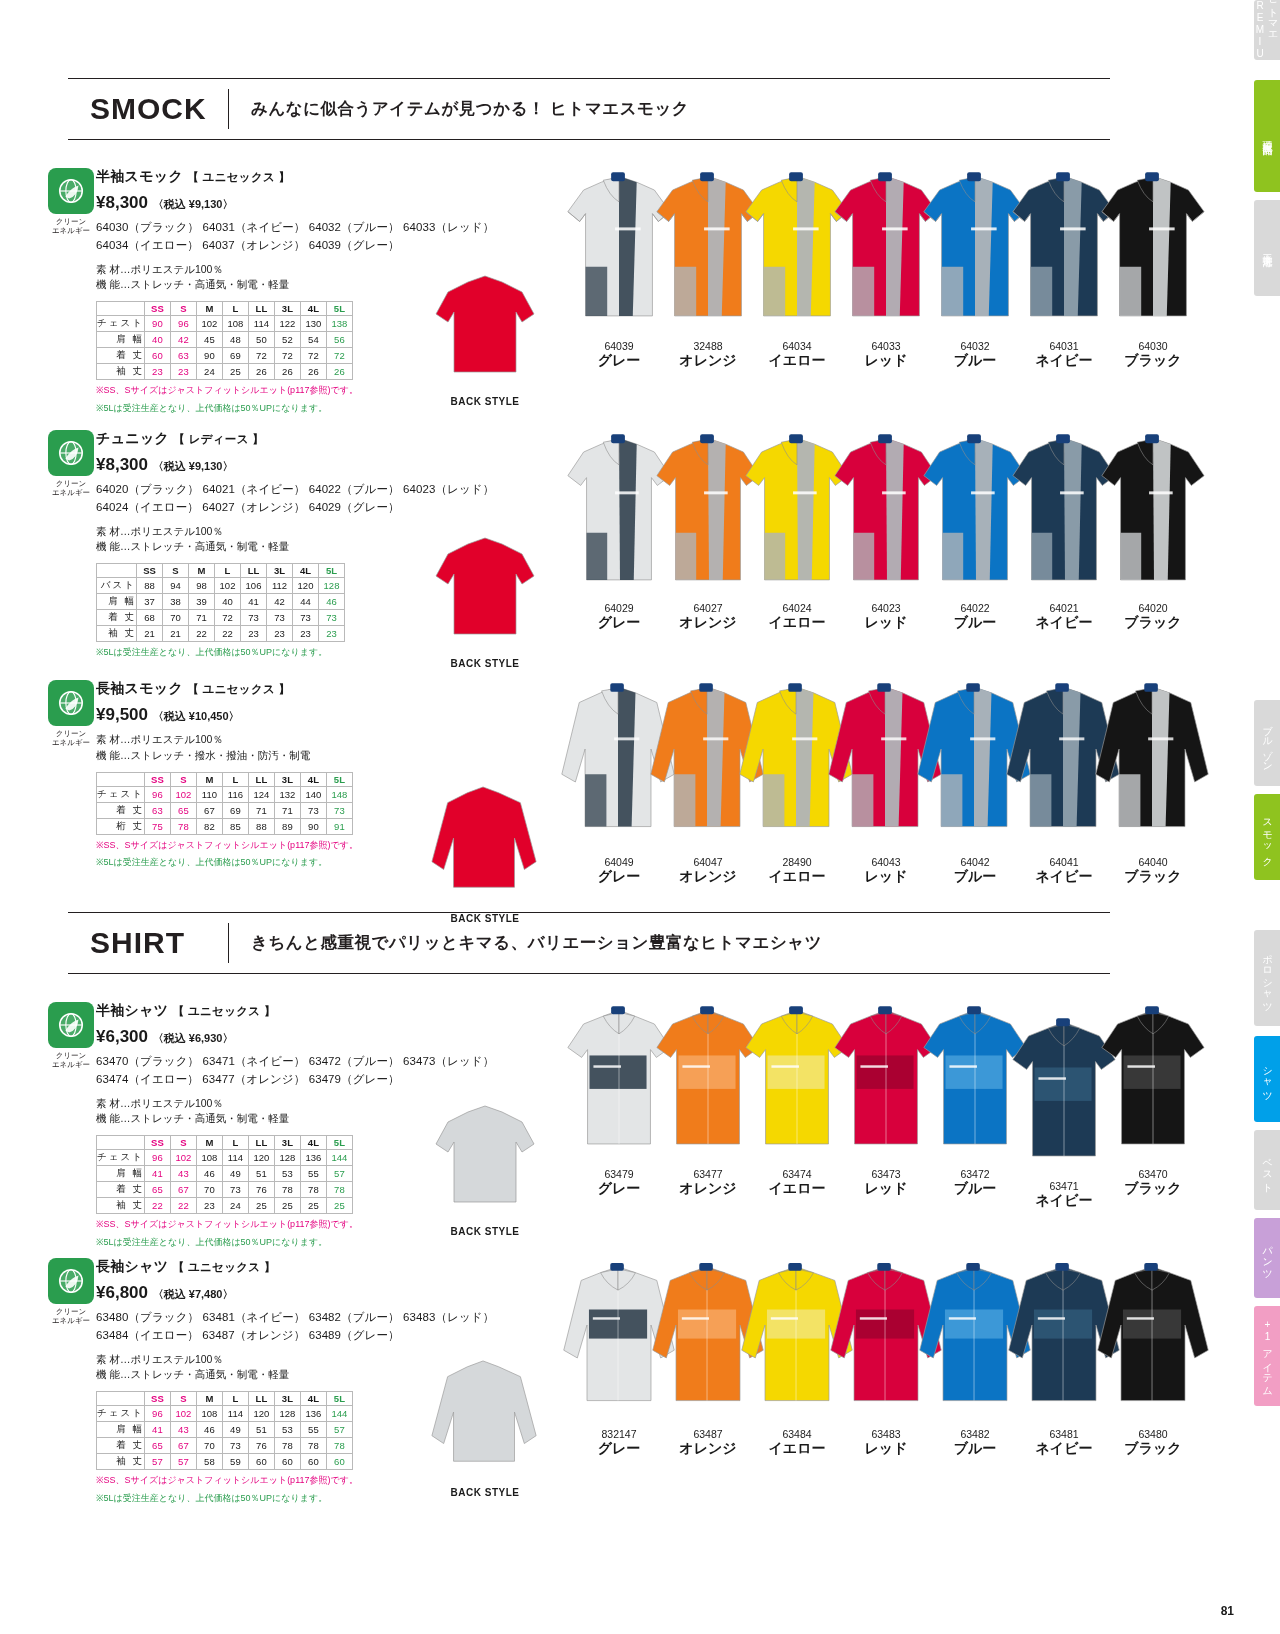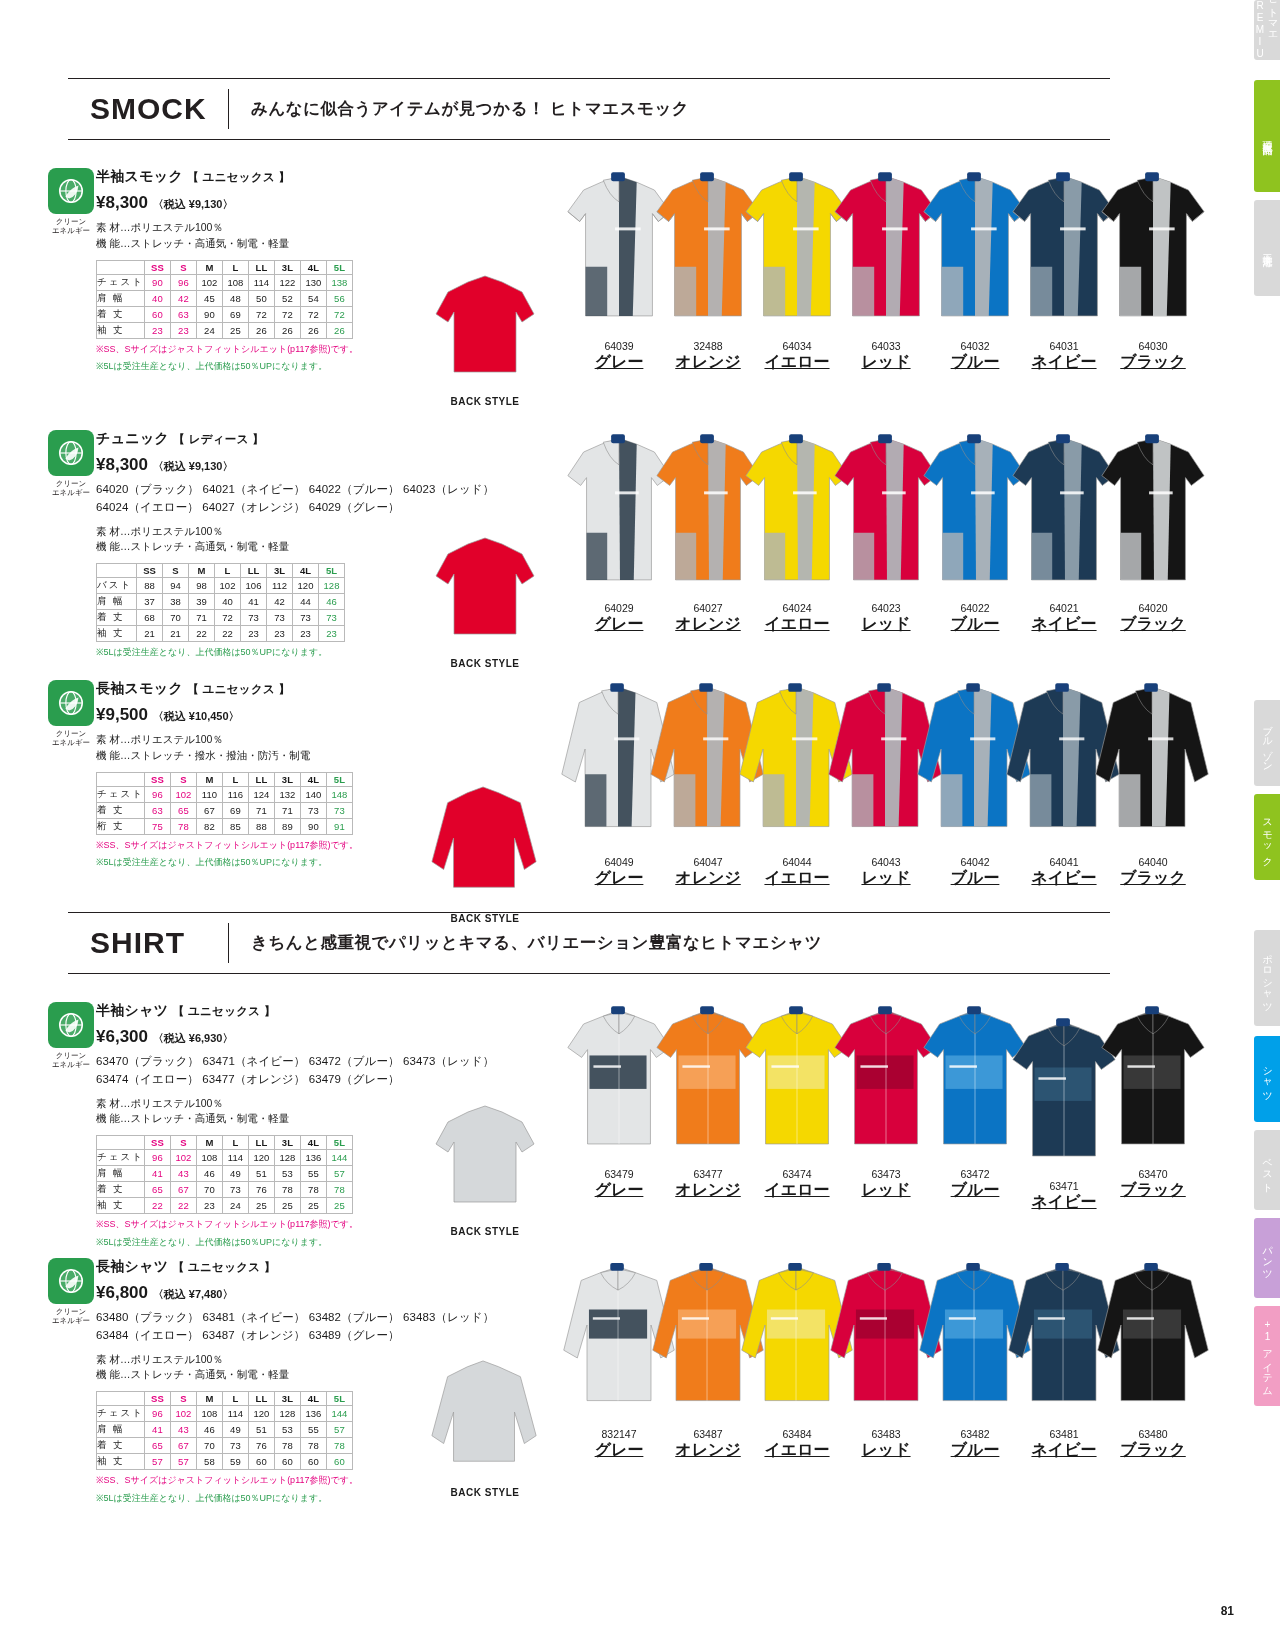--- a/index.html
+++ b/index.html
@@ -58,35 +58,35 @@
   .codes { margin-top:6px; font-size:11.5px; line-height:1.55; letter-spacing:0.1px; }
   .spec { margin-top:7px; font-size:10.5px; line-height:1.5; }
 
   table.size {
     margin-top:8px; border-collapse:collapse; font-size:9.5px;
   }
   table.size th, table.size td {
     border:1px solid #b9b9b9; padding:1px 0; text-align:center; height:13px;
     min-width:26px; font-weight:normal;
   }
-  table.size th.rowhdr { min-width:40px; text-align:left; letter-spacing:2px;font-family:Liberation Serif, serif; }
+  table.size th.rowhdr { min-width:40px; text-align:right; letter-spacing:2px; }
   table.size thead th { background:#fff; font-weight:bold; }
   table.size thead th.c5l { color:#2a9d4e; }
   table.size td.c5l { color:#2a9d4e; }
   table.size thead th.cpink, table.size td.cpink { color:#e4007f; }
   .note { font-size:9px; line-height:1.5; margin-top:4px; }
   .note.pink { color:#e4007f; }
   .note.green { color:#2a9d4e; }
 
   
   .back { position:absolute; text-align:center; }
   .back .lbl { font-size:10px; font-weight:bold; letter-spacing:0.5px; margin-top:4px; }
   .swatch { position:absolute; text-align:center; }
   .swatch .code { font-size:10.5px; font-weight:normal; }
-  .swatch .name { font-size:16px; font-weight:bold;text-decoration:underline; }
+  .swatch .name { font-size:14px; font-weight:bold; }
 
   .pagenum {
     position:absolute; right:46px; bottom:16px; font-size:12px; font-weight:bold;
   }
 </style>
 </head>
 <body>
 
 <div id="sidetabs">
     <div class="side-tab" style="top: 0px; height: 60px; background: rgb(217, 217, 217); color: rgb(255, 255, 255);">ヒトマエ PREMIUM</div>
@@ -129,20 +129,24 @@
       </div>
       <div class="info">
         <div class="p-title">
          <span>半袖スモック</span>
          <span class="sub">【 ユニセックス 】</span>
        </div>
        <div class="price">
          <span>¥8,300</span>
          <span class="tax">〈税込 ¥9,130〉</span>
        </div>
+       <div class="codes">
+          <div>64030（ブラック）  64031（ネイビー）  64032（ブルー）  64033（レッド）</div>
+          <div>64034（イエロー）  64037（オレンジ）  64039（グレー）</div>
+        </div>
        <div class="spec">
          <div>素 材…ポリエステル100％</div>
          <div>機 能…ストレッチ・高通気・制電・軽量</div>
        </div>
        <table class="size">
          <thead>
             <tr>
               <th class="rowhdr"></th>
               <th class="cpink">SS</th>
               <th class="cpink">S</th>
@@ -576,21 +580,21 @@
   </svg><div class="code">64047</div>
          <div class="name">オレンジ</div></div>
       <div class="swatch" style="left: 694px; top: 0px; width: 126px;">
   <svg width="126" height="172" viewBox="0 0 130 175">
     <path d="M46 12 L64 6 L82 12 L104 22 L122 96 L108 104 L98 70 L98 150 L30 150 L30 70 L20 104 L6 96 L24 22 Z" fill="#f5d800" stroke="#9a9a9a" stroke-width="0.7"></path>
     <path d="M64 6 L82 12 L78 150 L64 150 Z" fill="#b0b4b8" opacity="0.95"></path>
     <path d="M30 96 L30 150 L52 150 L52 96 Z" fill="#b0b4b8" opacity="0.8"></path>
     <path d="M47 10 L64 7 L64 34 Q53 27 47 10 Z" fill="#f5d800" stroke="#8d8d8d" stroke-width="0.6"></path>
     <rect x="56" y="2" width="14" height="9" rx="2" fill="#18407a"></rect>
     <rect x="60" y="58" width="26" height="3" fill="#ffffff" opacity="0.8"></rect>
-  </svg><div class="code">64044</div>
+  </svg><div class="code">28490</div>
          <div class="name">イエロー</div></div>
       <div class="swatch" style="left: 783px; top: 0px; width: 126px;">
   <svg width="126" height="172" viewBox="0 0 130 175">
     <path d="M46 12 L64 6 L82 12 L104 22 L122 96 L108 104 L98 70 L98 150 L30 150 L30 70 L20 104 L6 96 L24 22 Z" fill="#d8003c" stroke="#9a9a9a" stroke-width="0.7"></path>
     <path d="M64 6 L82 12 L78 150 L64 150 Z" fill="#b0b4b8" opacity="0.95"></path>
     <path d="M30 96 L30 150 L52 150 L52 96 Z" fill="#b0b4b8" opacity="0.8"></path>
     <path d="M47 10 L64 7 L64 34 Q53 27 47 10 Z" fill="#d8003c" stroke="#8d8d8d" stroke-width="0.6"></path>
     <rect x="56" y="2" width="14" height="9" rx="2" fill="#18407a"></rect>
     <rect x="60" y="58" width="26" height="3" fill="#ffffff" opacity="0.8"></rect>
   </svg><div class="code">64043</div>

